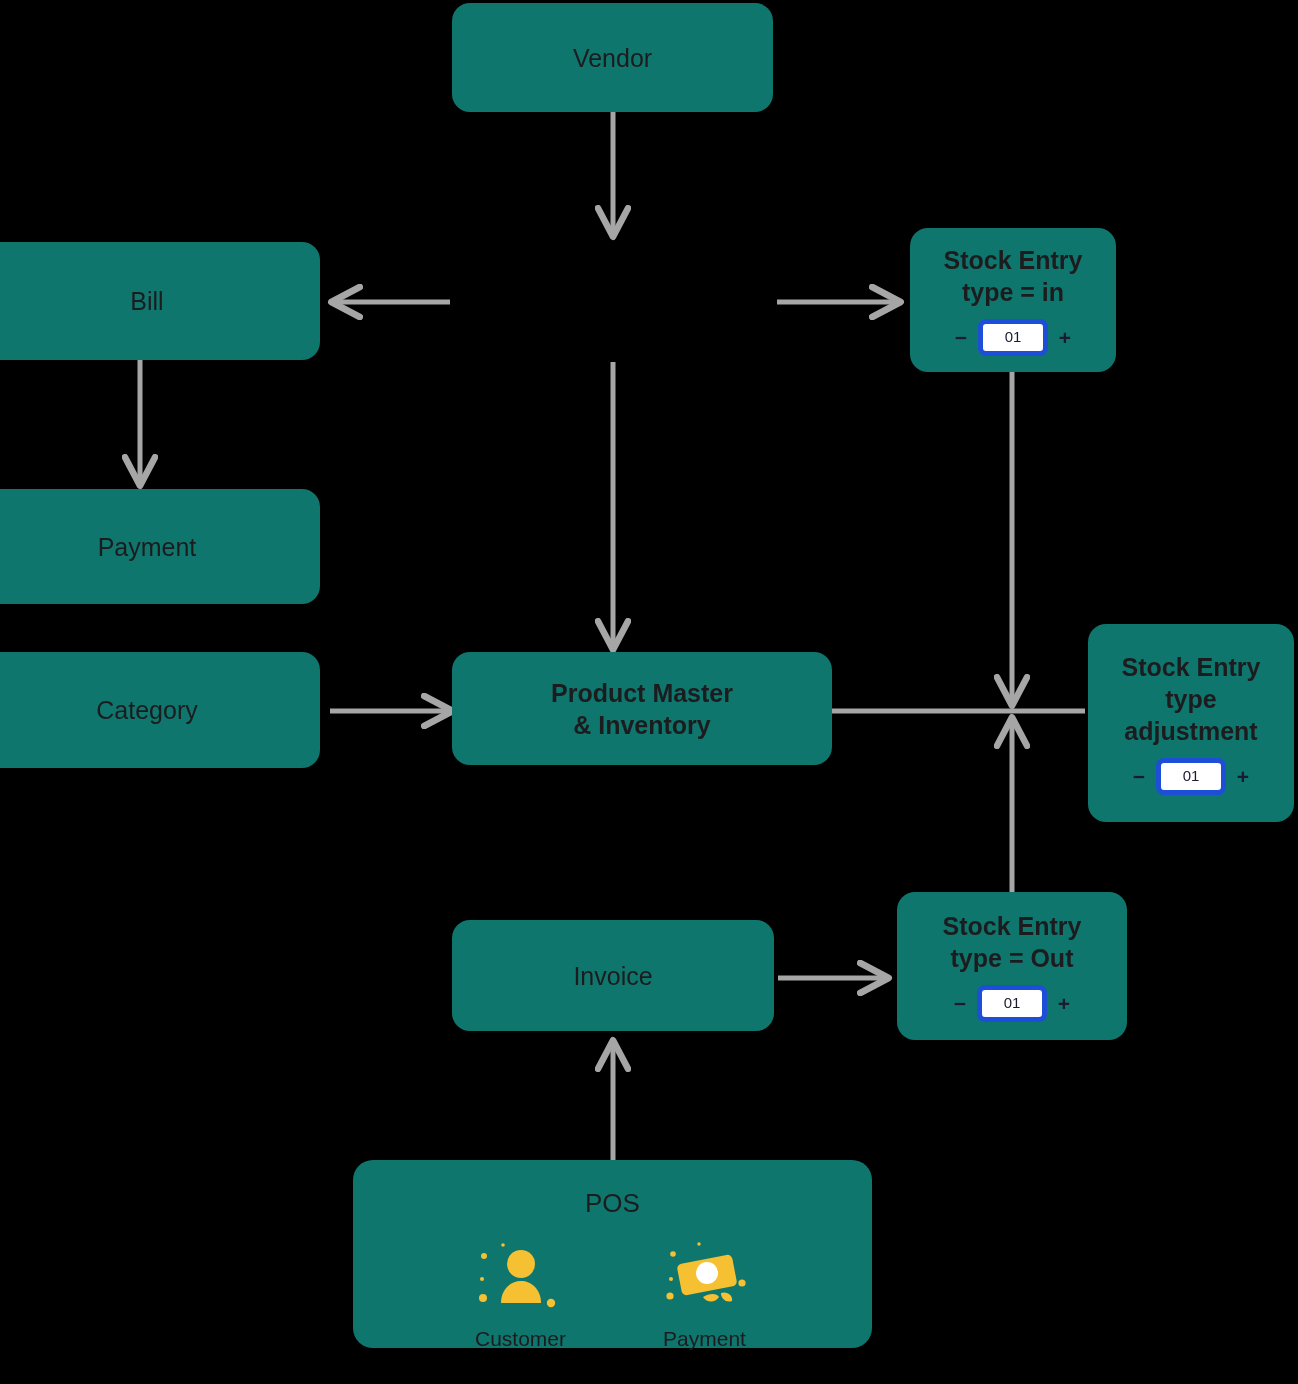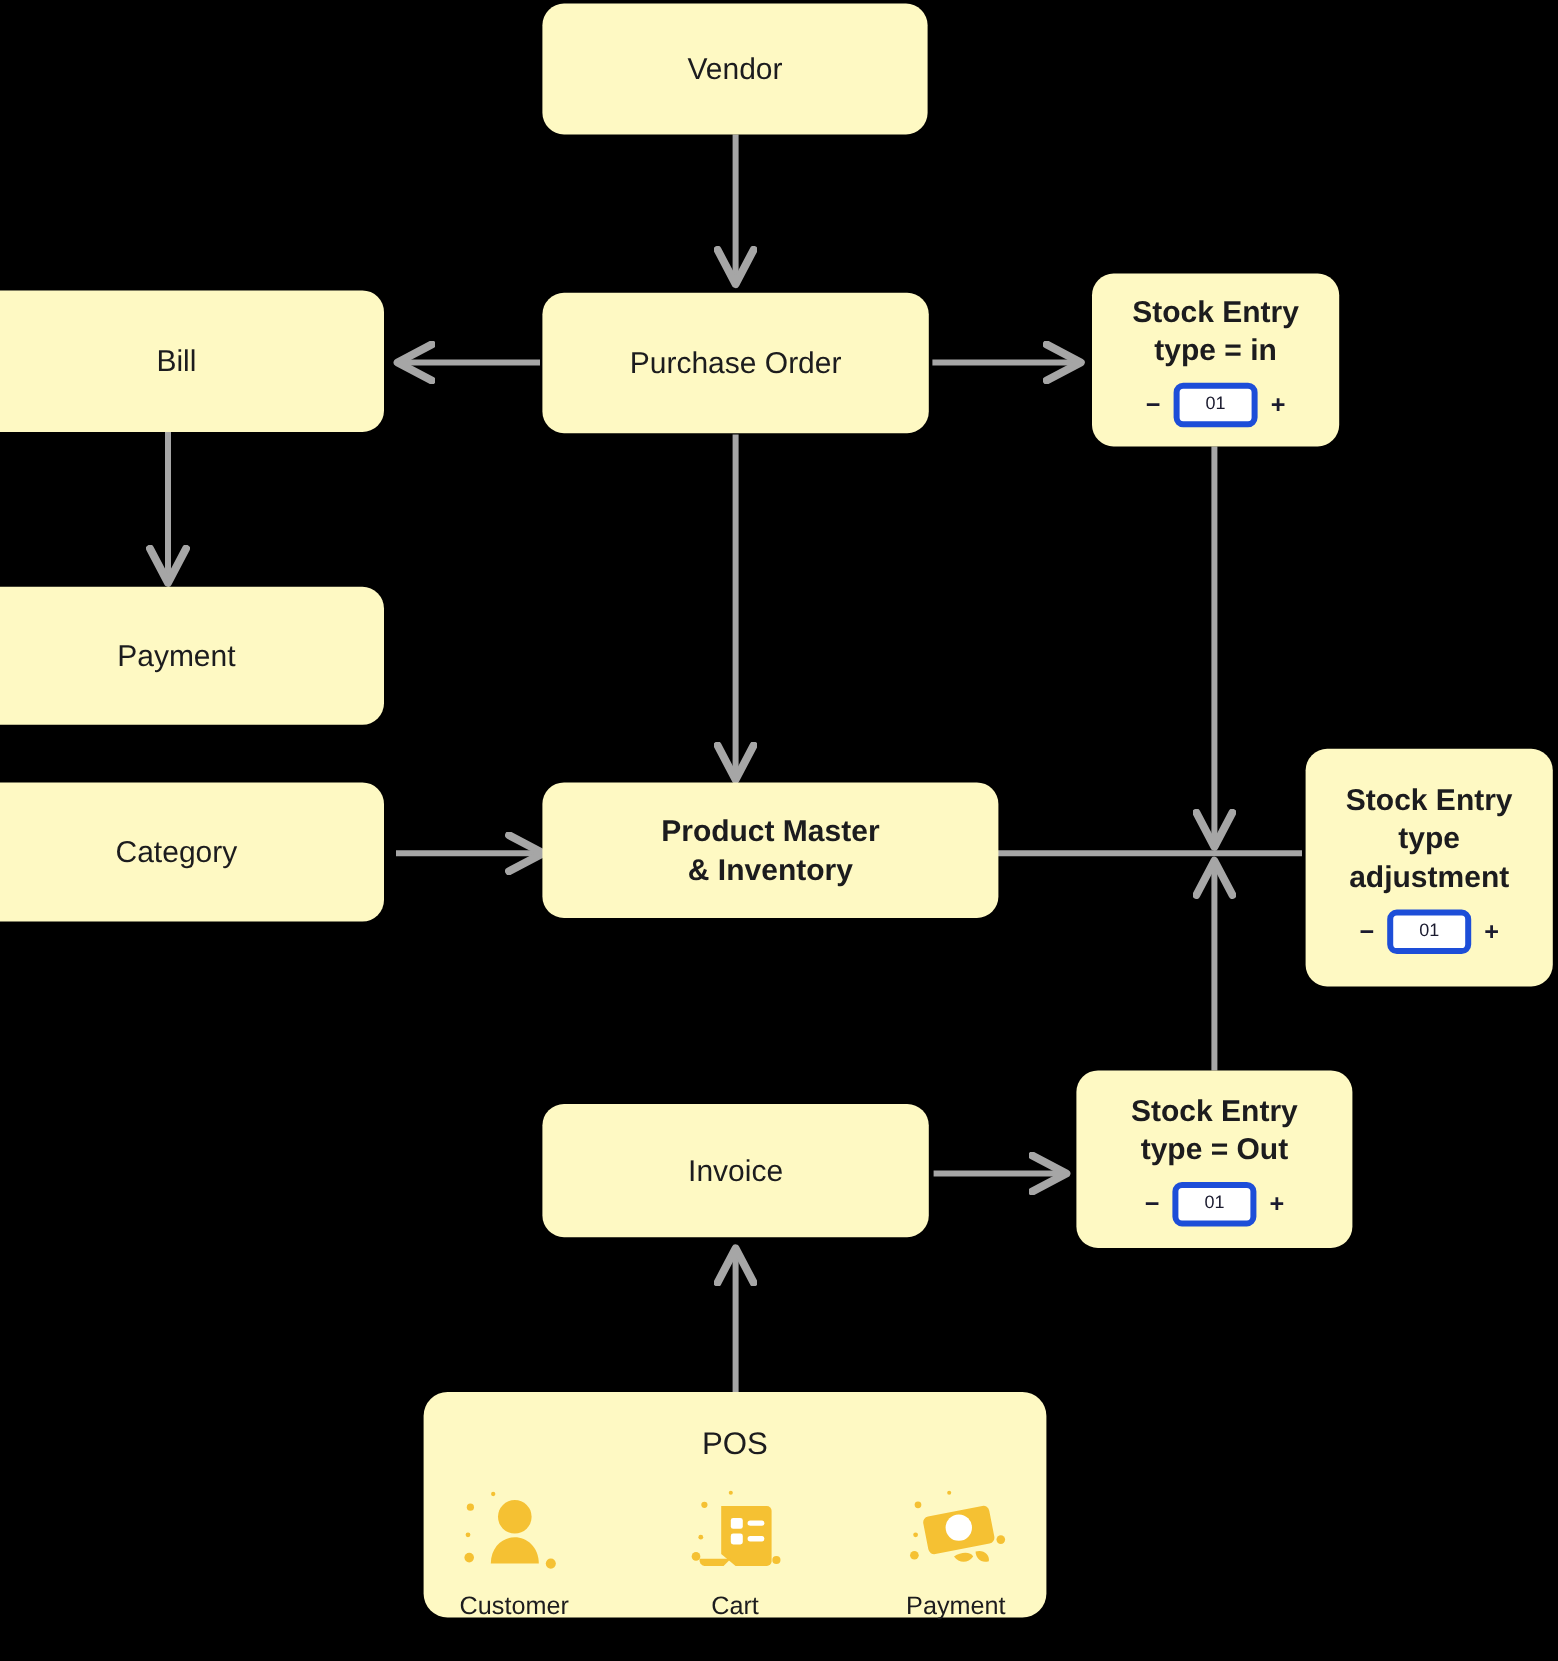--- a/index.html
+++ b/index.html
@@ -10,21 +10,21 @@
   #canvas {
     position: relative;
     width: 1298px;
     height: 1384px;
     background: #000000;
     overflow: hidden;
     font-family: "Liberation Sans", sans-serif;
   }
   .node {
     position: absolute;
-    background: #fef9c3;
+    background: #0f766e;
     border-radius: 18px;
     box-sizing: border-box;
     display: flex;
     flex-direction: column;
     align-items: center;
     justify-content: center;
     color: #1a1a1a;
     text-align: center;
   }
   .node-label {
@@ -143,23 +143,20 @@
   </svg>
 
   <div class="node" style="left:452px; top:3px; width:321px; height:109px;">
     <div class="node-label">Vendor</div>
   </div>
 
   <div class="node" style="left:-26px; top:242px; width:346px; height:118px;">
     <div class="node-label">Bill</div>
   </div>
 
-  <div class="node" style="left:452px; top:244px; width:322px; height:117px;">
-    <div class="node-label">Purchase Order</div>
-  </div>
 
   <div class="node" style="left:910px; top:228px; width:206px; height:144px;">
     <div class="node-label bold">Stock Entry
 type = in</div>
     <div class="stepper">
       <span class="sgn">−</span>
       <span class="qty">01</span>
       <span class="sgn">+</span>
     </div>
   </div>
@@ -214,40 +211,20 @@
             <circle cx="30" cy="4" r="1.8"></circle>
             <circle cx="11" cy="15" r="3"></circle>
             <circle cx="9" cy="38" r="2"></circle>
             <circle cx="10" cy="57" r="4"></circle>
             <circle cx="78" cy="62" r="4.2"></circle>
           </g>
         </svg>
         <div class="pos-item-label">Customer</div>
       </div>
 
-      <div class="pos-item">
-        <svg class="pos-icon" viewBox="0 0 96 78">
-          <g fill="#f5c133">
-            <path d="M36 14 h38 a4 4 0 0 1 4 4 v42 a4 4 0 0 1 -4 4 h-26 l-12 -10 Z"></path>
-            <path d="M18 58 h26 l-6 6 H22 a5 5 0 0 1 -4 -6 Z"></path>
-            <circle cx="44" cy="3" r="1.7"></circle>
-            <circle cx="22" cy="13" r="2.6"></circle>
-            <circle cx="19" cy="40" r="2"></circle>
-            <circle cx="15" cy="56" r="3.6"></circle>
-            <circle cx="82" cy="59" r="3.4"></circle>
-          </g>
-          <g fill="#ffffff">
-            <rect x="44" y="24" width="10" height="9" rx="2"></rect>
-            <rect x="44" y="37" width="10" height="9" rx="2"></rect>
-            <rect x="58" y="26" width="14" height="4.5" rx="2.2"></rect>
-            <rect x="58" y="39" width="14" height="4.5" rx="2.2"></rect>
-          </g>
-        </svg>
-        <div class="pos-item-label">Cart</div>
-      </div>
 
       <div class="pos-item">
         <svg class="pos-icon" viewBox="0 0 96 78">
           <g fill="#f5c133">
             <rect x="22" y="18" width="56" height="32" rx="5" transform="rotate(-11 50 34)"></rect>
             <path d="M46 56 C52 52 60 52 62 56 C58 62 50 62 46 56 Z"></path>
             <path d="M64 52 C70 50 76 54 75 60 C69 62 64 58 64 52 Z"></path>
             <circle cx="42" cy="3" r="1.7"></circle>
             <circle cx="16" cy="13" r="2.8"></circle>
             <circle cx="14" cy="38" r="2"></circle>

